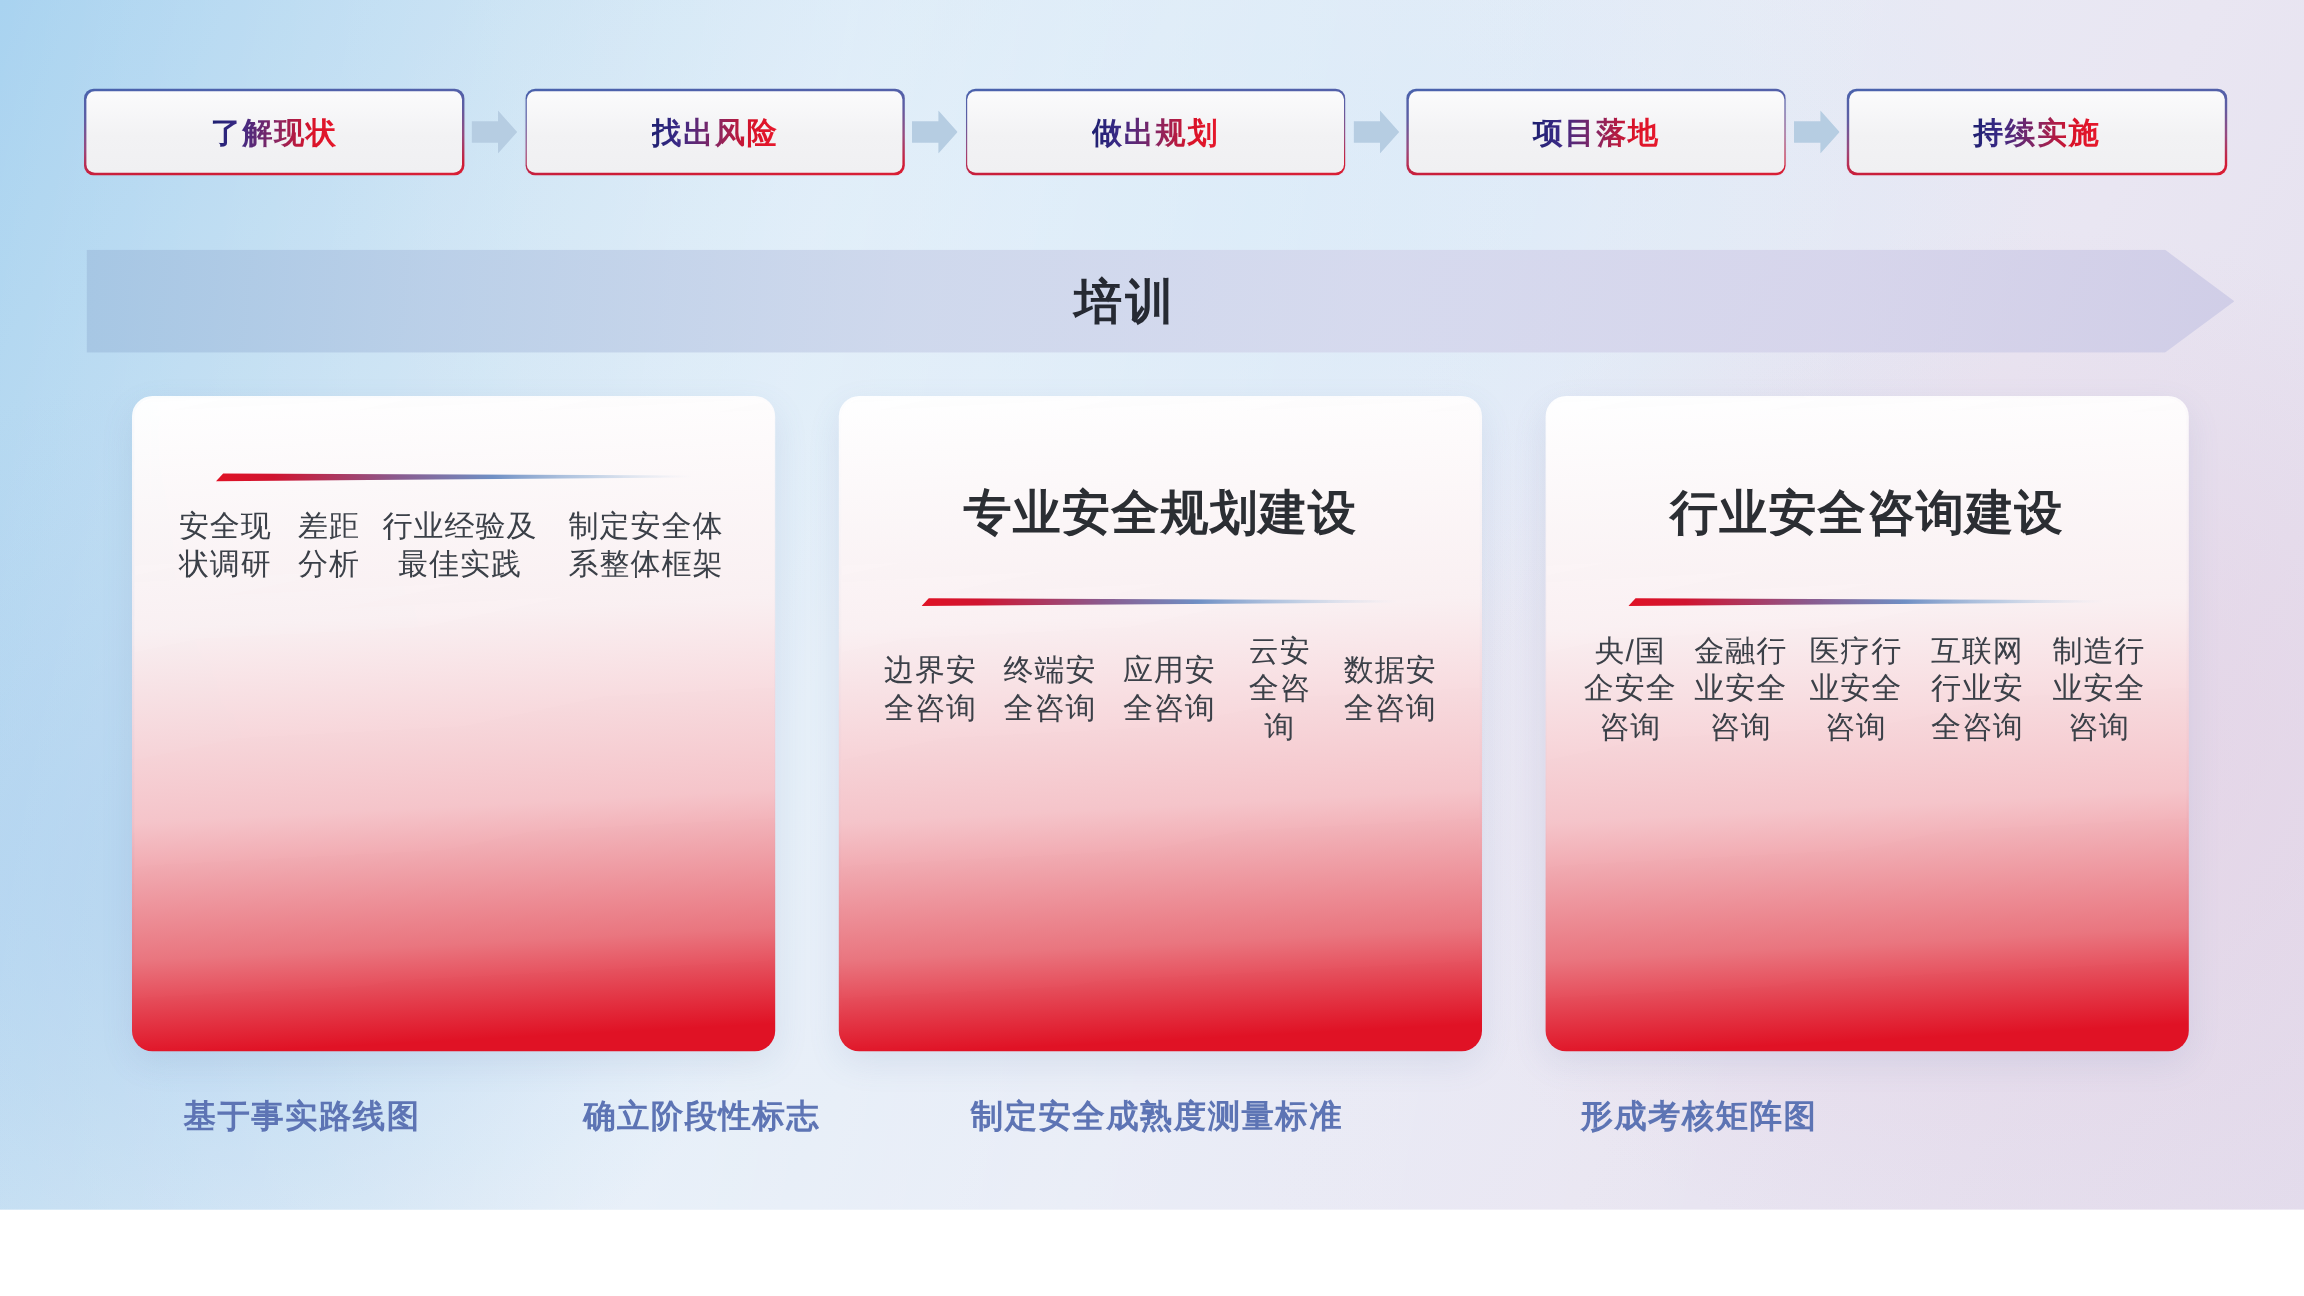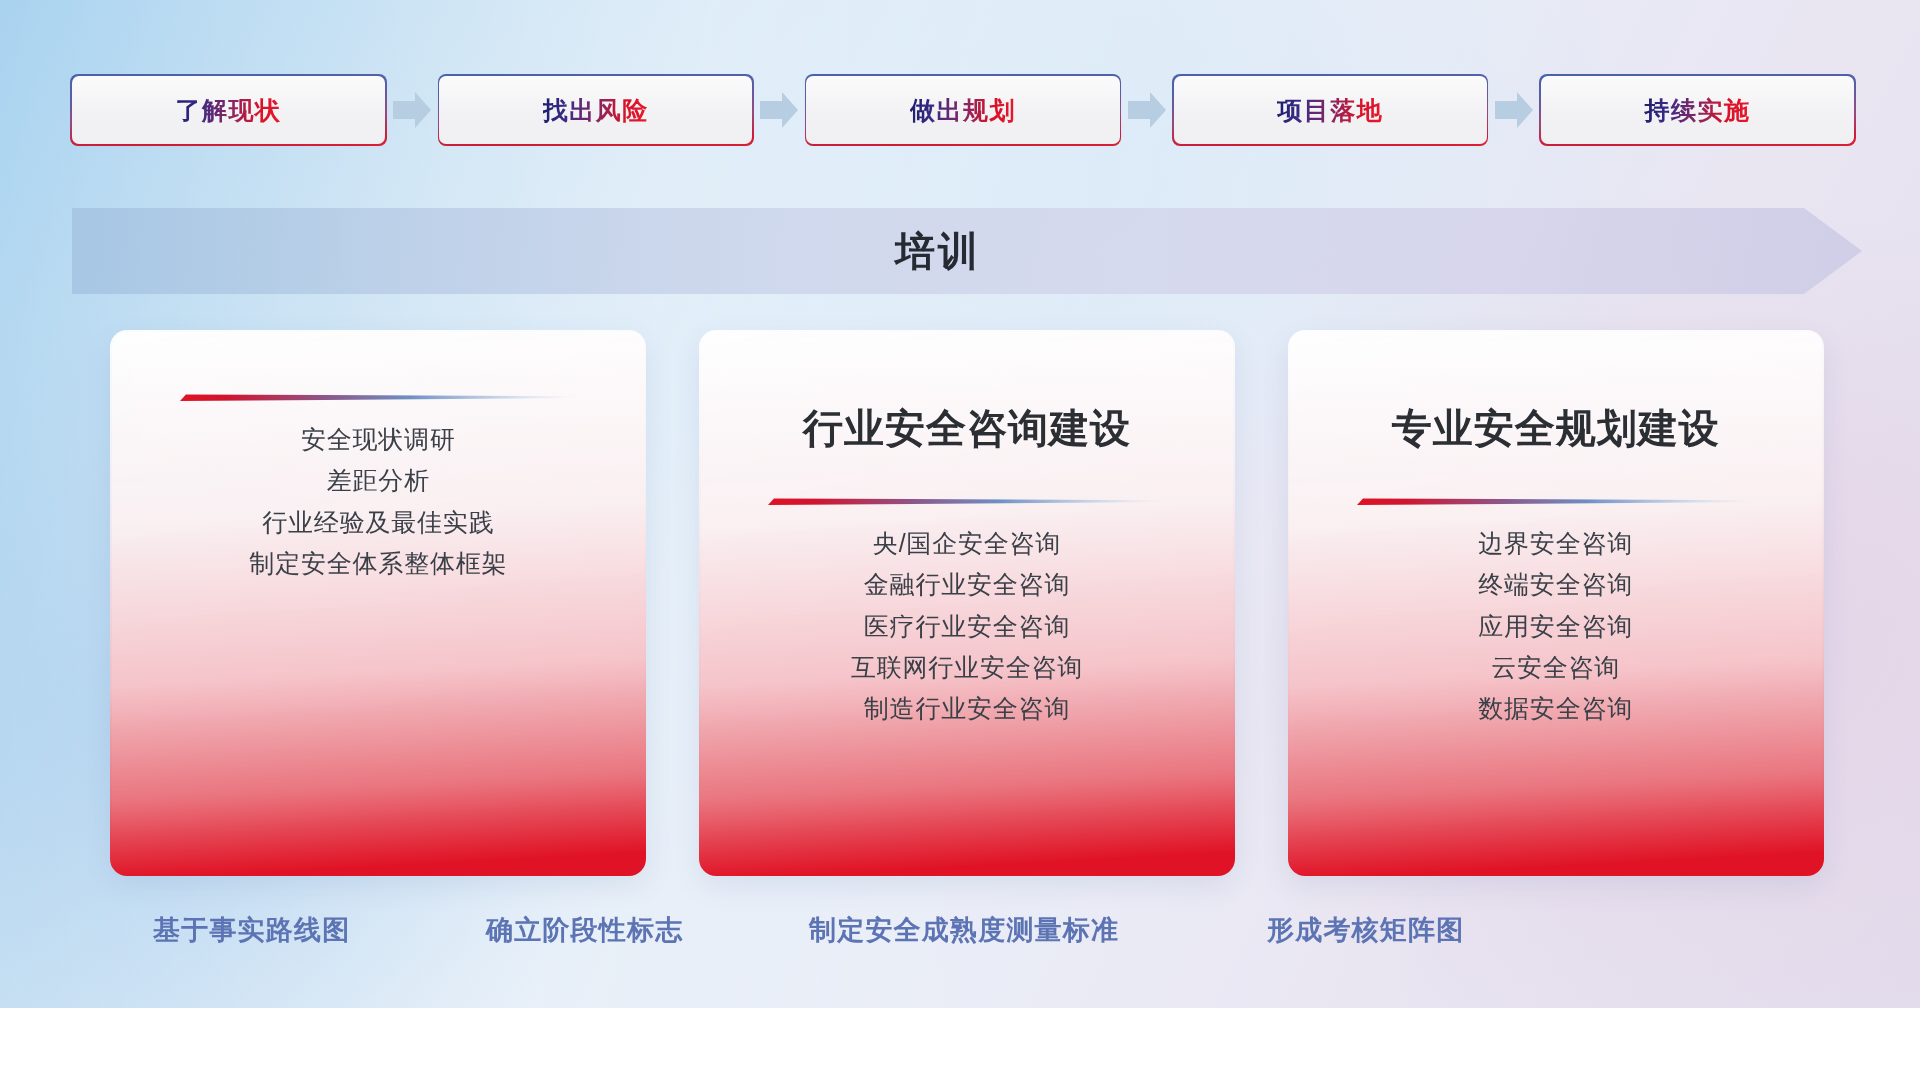--- a/index.html
+++ b/index.html
@@ -183,21 +183,21 @@
     height: 10px;
     margin: 16px 0 22px;
     position: relative;
   }
   .card-divider svg { display: block; width: 100%; height: 100%; }
 
   .card-list {
     list-style: none;
     width: 100%;
     display: flex;
-    flex-direction: column;
+    flex-direction: row;
     align-items: center;
     gap: 10px;
   }
   .card-list li {
     font-size: 25px;
     color: #3b4048;
     letter-spacing: 0.8px;
     text-align: center;
     line-height: 1.25;
   }
@@ -284,20 +284,45 @@
               </linearGradient>
             </defs>
             <path d="M0 9 L6 2.5 L400 4.2 L400 6.0 Z" fill="url(#divgrad0)"></path>
           </svg>
         </div>
         <ul class="card-list">
           <li>安全现状调研</li>
           <li>差距分析</li>
           <li>行业经验及最佳实践</li>
           <li>制定安全体系整体框架</li>
+        </ul>
+      </div>
+      <div class="card">
+        <div class="card-title">专业安全规划建设</div>
+        <div class="card-divider">
+          <svg viewBox="0 0 400 10" preserveAspectRatio="none">
+            <defs>
+              <linearGradient id="divgrad2" x1="0" x2="1" y1="0" y2="0">
+                <stop offset="0%" stop-color="#e01225" stop-opacity="1"></stop>
+                <stop offset="12%" stop-color="#d01430" stop-opacity="1"></stop>
+                <stop offset="38%" stop-color="#8a5a8e" stop-opacity="1"></stop>
+                <stop offset="58%" stop-color="#6f8fc4" stop-opacity="1"></stop>
+                <stop offset="78%" stop-color="#a8c0dd" stop-opacity="0.75"></stop>
+                <stop offset="100%" stop-color="#cfdded" stop-opacity="0"></stop>
+              </linearGradient>
+            </defs>
+            <path d="M0 9 L6 2.5 L400 4.2 L400 6.0 Z" fill="url(#divgrad2)"></path>
+          </svg>
+        </div>
+        <ul class="card-list">
+          <li>边界安全咨询</li>
+          <li>终端安全咨询</li>
+          <li>应用安全咨询</li>
+          <li>云安全咨询</li>
+          <li>数据安全咨询</li>
         </ul>
       </div>
       <div class="card">
         <div class="card-title">行业安全咨询建设</div>
         <div class="card-divider">
           <svg viewBox="0 0 400 10" preserveAspectRatio="none">
             <defs>
               <linearGradient id="divgrad1" x1="0" x2="1" y1="0" y2="0">
                 <stop offset="0%" stop-color="#e01225" stop-opacity="1"></stop>
                 <stop offset="12%" stop-color="#d01430" stop-opacity="1"></stop>
@@ -311,47 +336,22 @@
           </svg>
         </div>
         <ul class="card-list">
           <li>央/国企安全咨询</li>
           <li>金融行业安全咨询</li>
           <li>医疗行业安全咨询</li>
           <li>互联网行业安全咨询</li>
           <li>制造行业安全咨询</li>
         </ul>
       </div>
-      <div class="card">
-        <div class="card-title">专业安全规划建设</div>
-        <div class="card-divider">
-          <svg viewBox="0 0 400 10" preserveAspectRatio="none">
-            <defs>
-              <linearGradient id="divgrad2" x1="0" x2="1" y1="0" y2="0">
-                <stop offset="0%" stop-color="#e01225" stop-opacity="1"></stop>
-                <stop offset="12%" stop-color="#d01430" stop-opacity="1"></stop>
-                <stop offset="38%" stop-color="#8a5a8e" stop-opacity="1"></stop>
-                <stop offset="58%" stop-color="#6f8fc4" stop-opacity="1"></stop>
-                <stop offset="78%" stop-color="#a8c0dd" stop-opacity="0.75"></stop>
-                <stop offset="100%" stop-color="#cfdded" stop-opacity="0"></stop>
-              </linearGradient>
-            </defs>
-            <path d="M0 9 L6 2.5 L400 4.2 L400 6.0 Z" fill="url(#divgrad2)"></path>
-          </svg>
-        </div>
-        <ul class="card-list">
-          <li>边界安全咨询</li>
-          <li>终端安全咨询</li>
-          <li>应用安全咨询</li>
-          <li>云安全咨询</li>
-          <li>数据安全咨询</li>
-        </ul>
-      </div>
     </div>
 
   <div class="footers" id="footers-row">
       <div class="footer-label" style="left: 130px;">基于事实路线图</div>
       <div class="footer-label" style="left: 463px;">确立阶段性标志</div>
       <div class="footer-label" style="left: 786px;">制定安全成熟度测量标准</div>
-      <div class="footer-label" style="left: 1244px; text-align: center;">形成考核矩阵图</div>
+      <div class="footer-label" style="left: 1294px; text-align: center;">形成考核矩阵图</div>
     </div>
 
 </div>
 
 </body></html>

